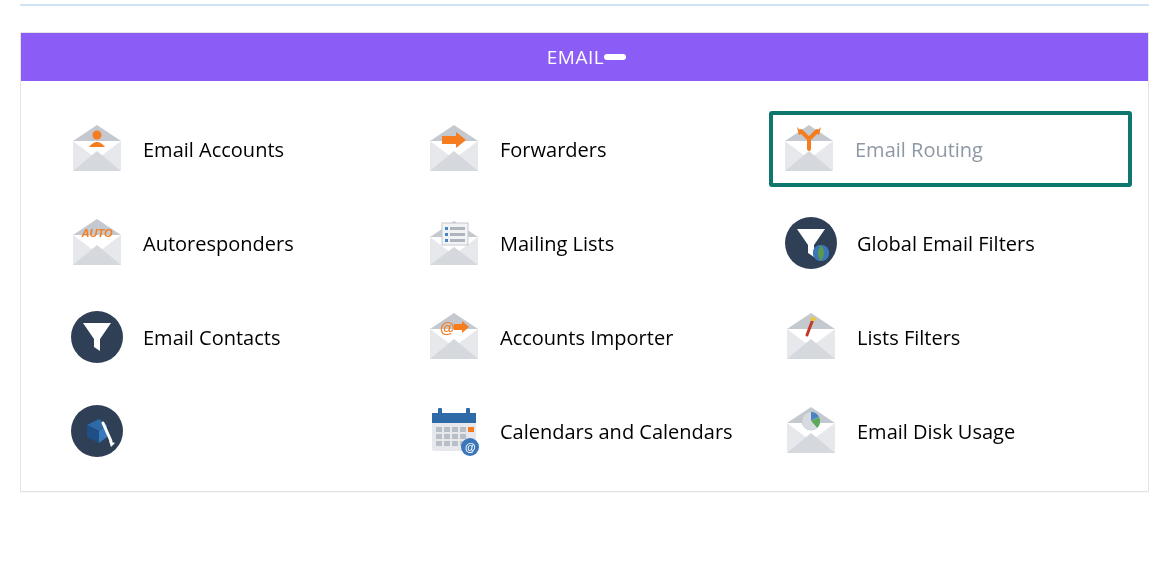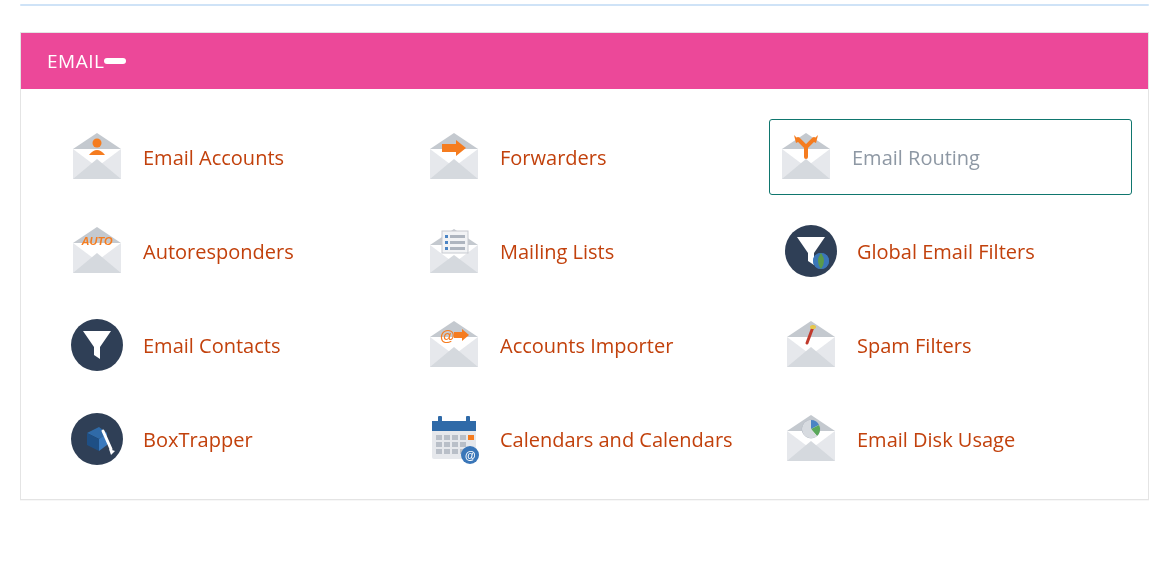--- a/index.html
+++ b/index.html
@@ -17,25 +17,25 @@
     margin-top: 4px;
     border-radius: 1px;
   }
   .panel {
     margin-top: 26px;
     border: 1px solid #e4e4e4;
     background: #fff;
     box-shadow: 0 1px 0 rgba(0,0,0,0.03);
   }
   .panel-header {
-    background: #ec4899;
-    height: 56px;
-    display: flex;
-    align-items: center;
-    justify-content: flex-start;
+    background: #8b5cf6;
+    height: 48px;
+    display: flex;
+    align-items: center;
+    justify-content: center;
     padding: 0 22px 0 26px;
     cursor: pointer;
   }
   .panel-title {
     color: #fff;
     font-size: 19px;
     font-weight: 400;
     letter-spacing: 0.5px;
   }
   .collapse-icon {
@@ -65,25 +65,25 @@
     width: 56px;
     height: 56px;
     display: flex;
     align-items: center;
     justify-content: center;
     flex-shrink: 0;
     font-style: italic;
   }
   .item-label {
     font-size: 20px;
-    color: #c2410c;
+    color: #000000;
     font-weight: 400;
   }
   .item.highlighted {
-    border: 1px solid #0f766e;
+    border: 4px solid #0f766e;
     padding: 6px 8px;
     margin: -6px -8px;
   }
   .item.highlighted .item-label {
     color: #8e98a4;
   }
   
   .circ {
     width: 52px;
     height: 52px;
@@ -220,37 +220,36 @@
       <div class="item">
         <span class="item-icon">
           <svg viewBox="0 0 56 56" width="56" height="56">
             <polygon points="4,20 28,4 52,20" fill="#c4c9cf"></polygon>
             <polygon points="4,20 28,38 52,20 52,50 4,50" fill="#e6e8ec"></polygon>
             <polygon points="4,50 28,30 52,50" fill="#d5d9de"></polygon>
             <path d="M24 26 L30 10" stroke="#c0392b" stroke-width="3" stroke-linecap="round"></path>
             <ellipse cx="30" cy="10" rx="3" ry="2" fill="#e6c84a"></ellipse>
           </svg>
         </span>
-        <span class="item-label">Spam Filters</span>
+        <span class="item-label">Lists Filters</span>
       </div>
 
 
       <div class="item">
         <span class="item-icon">
           <span class="circ dark">
             <svg viewBox="0 0 40 40" width="40" height="40">
               <polygon points="10,14 22,8 30,14 22,20" fill="#2f6aa8"></polygon>
               <polygon points="10,14 10,26 22,32 22,20" fill="#1e4f85"></polygon>
               <polygon points="30,14 30,26 22,32 22,20" fill="#3a79bd"></polygon>
               <line x1="26" y1="12" x2="34" y2="30" stroke="#fff" stroke-width="3" stroke-linecap="round"></line>
               <polygon points="32,30 38,32 34,36" fill="#fff"></polygon>
             </svg>
           </span>
         </span>
-        <span class="item-label">BoxTrapper</span>
       </div>
 
       <div class="item">
         <span class="item-icon">
           <svg viewBox="0 0 56 56" width="56" height="56">
             <rect x="6" y="10" width="44" height="38" rx="2" fill="#e6e8ec"></rect>
             <rect x="6" y="10" width="44" height="10" fill="#2f6aa8"></rect>
             <rect x="12" y="5" width="4" height="8" rx="1" fill="#2f6aa8"></rect>
             <rect x="40" y="5" width="4" height="8" rx="1" fill="#2f6aa8"></rect>
             <g fill="#b9bfc8">

